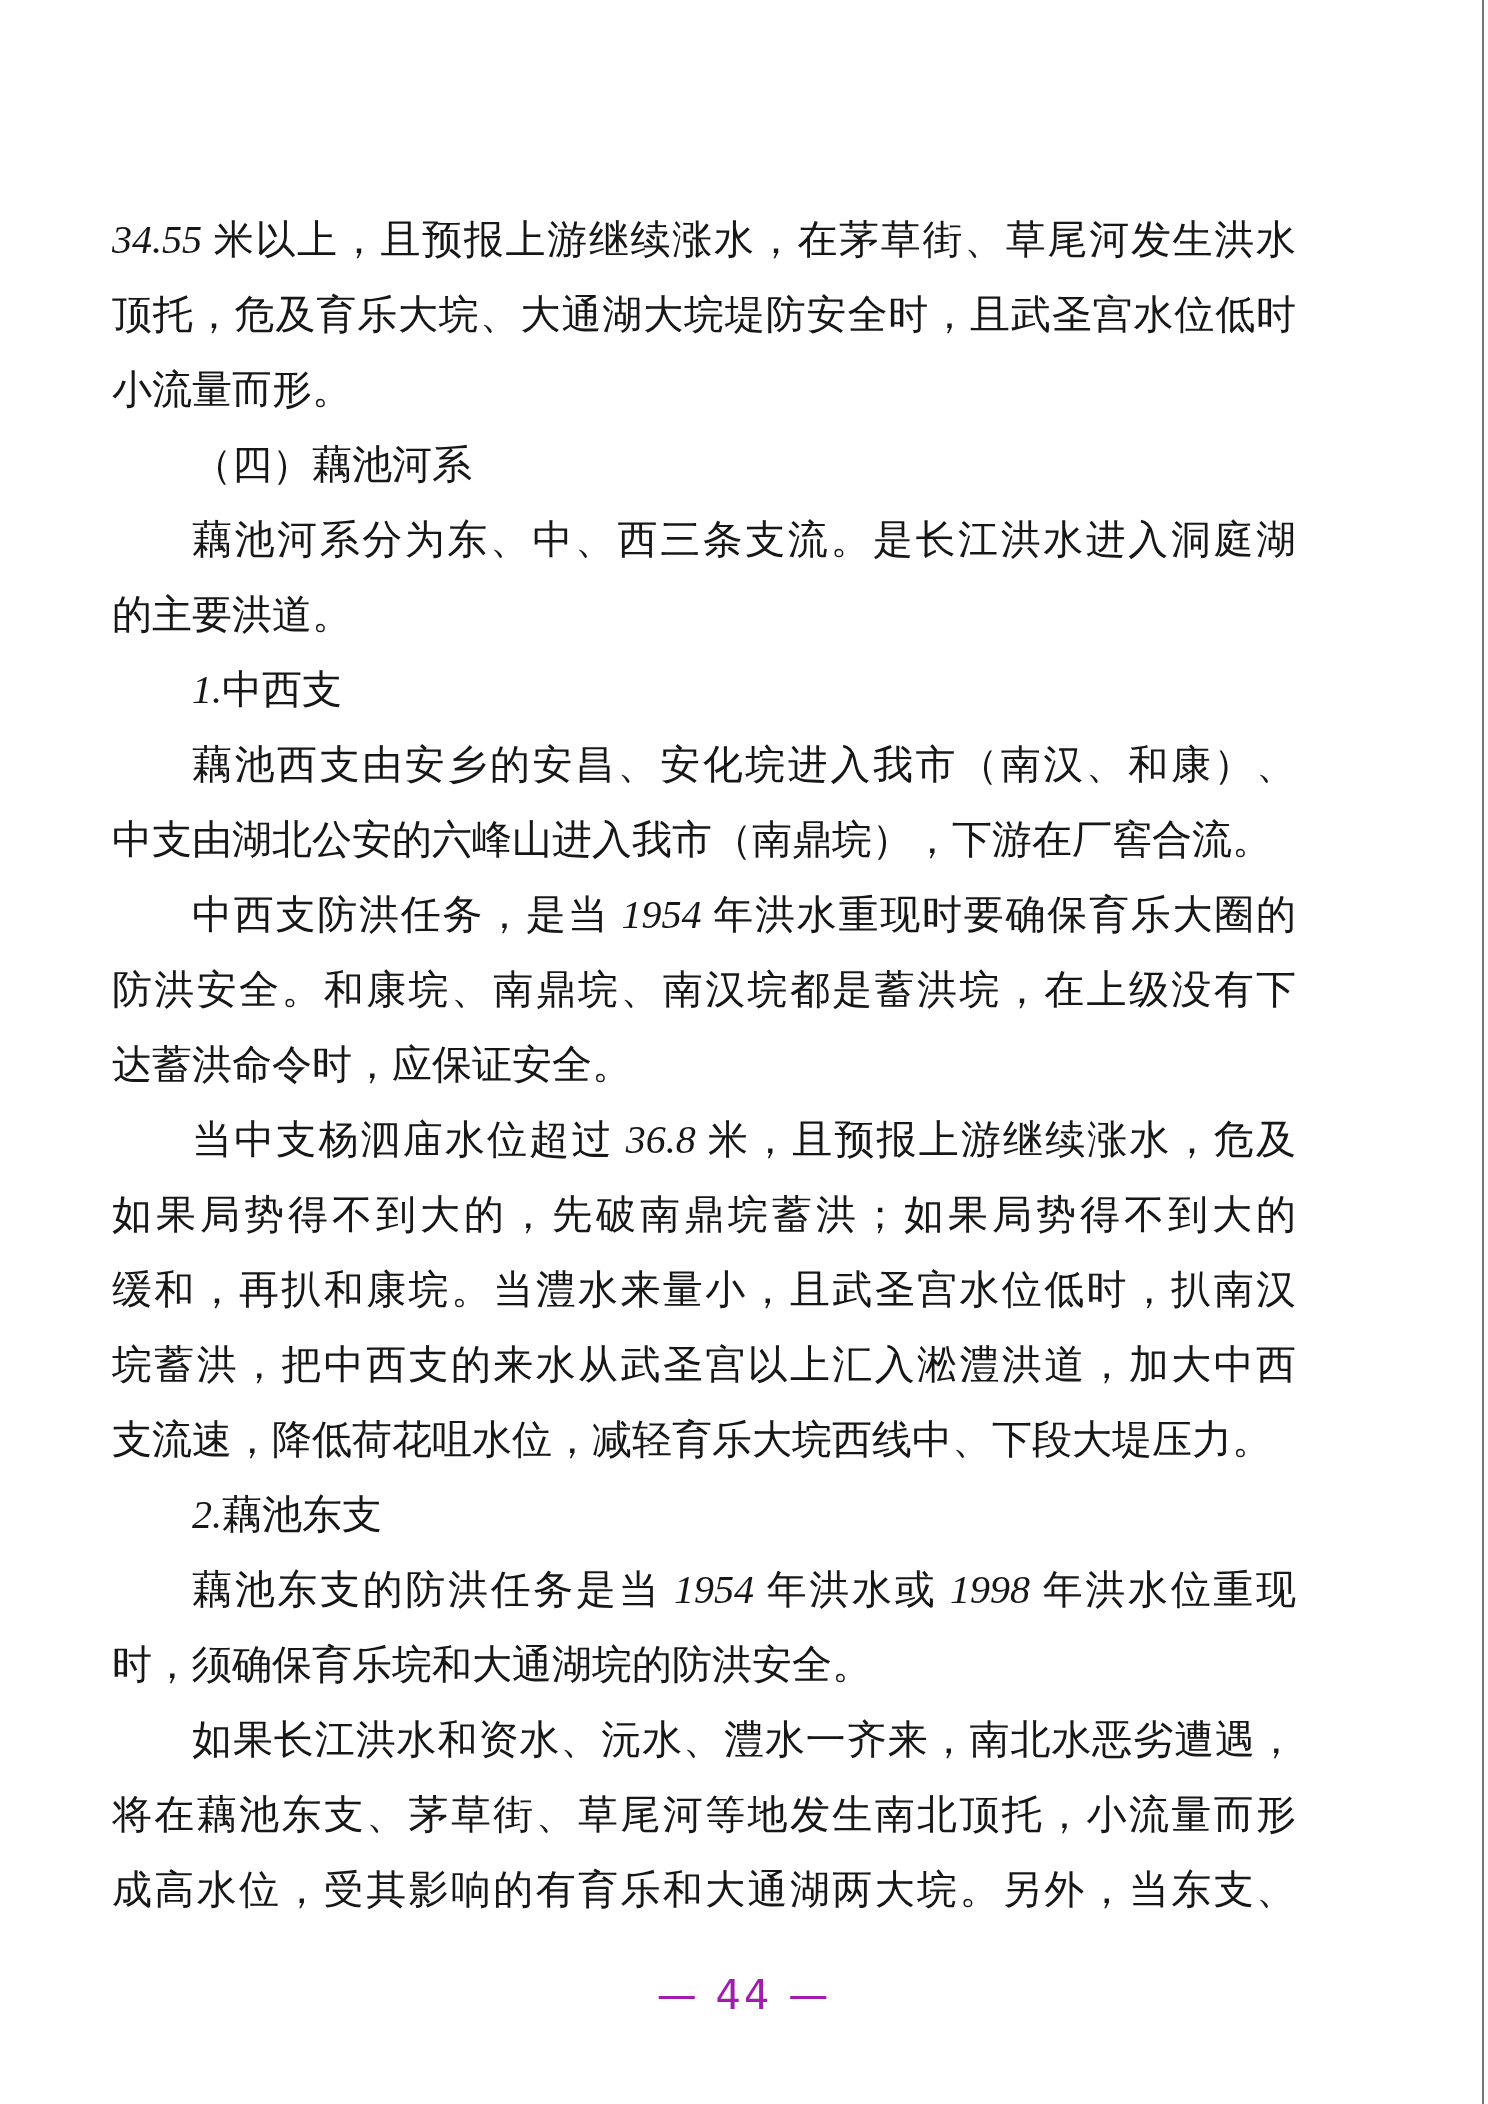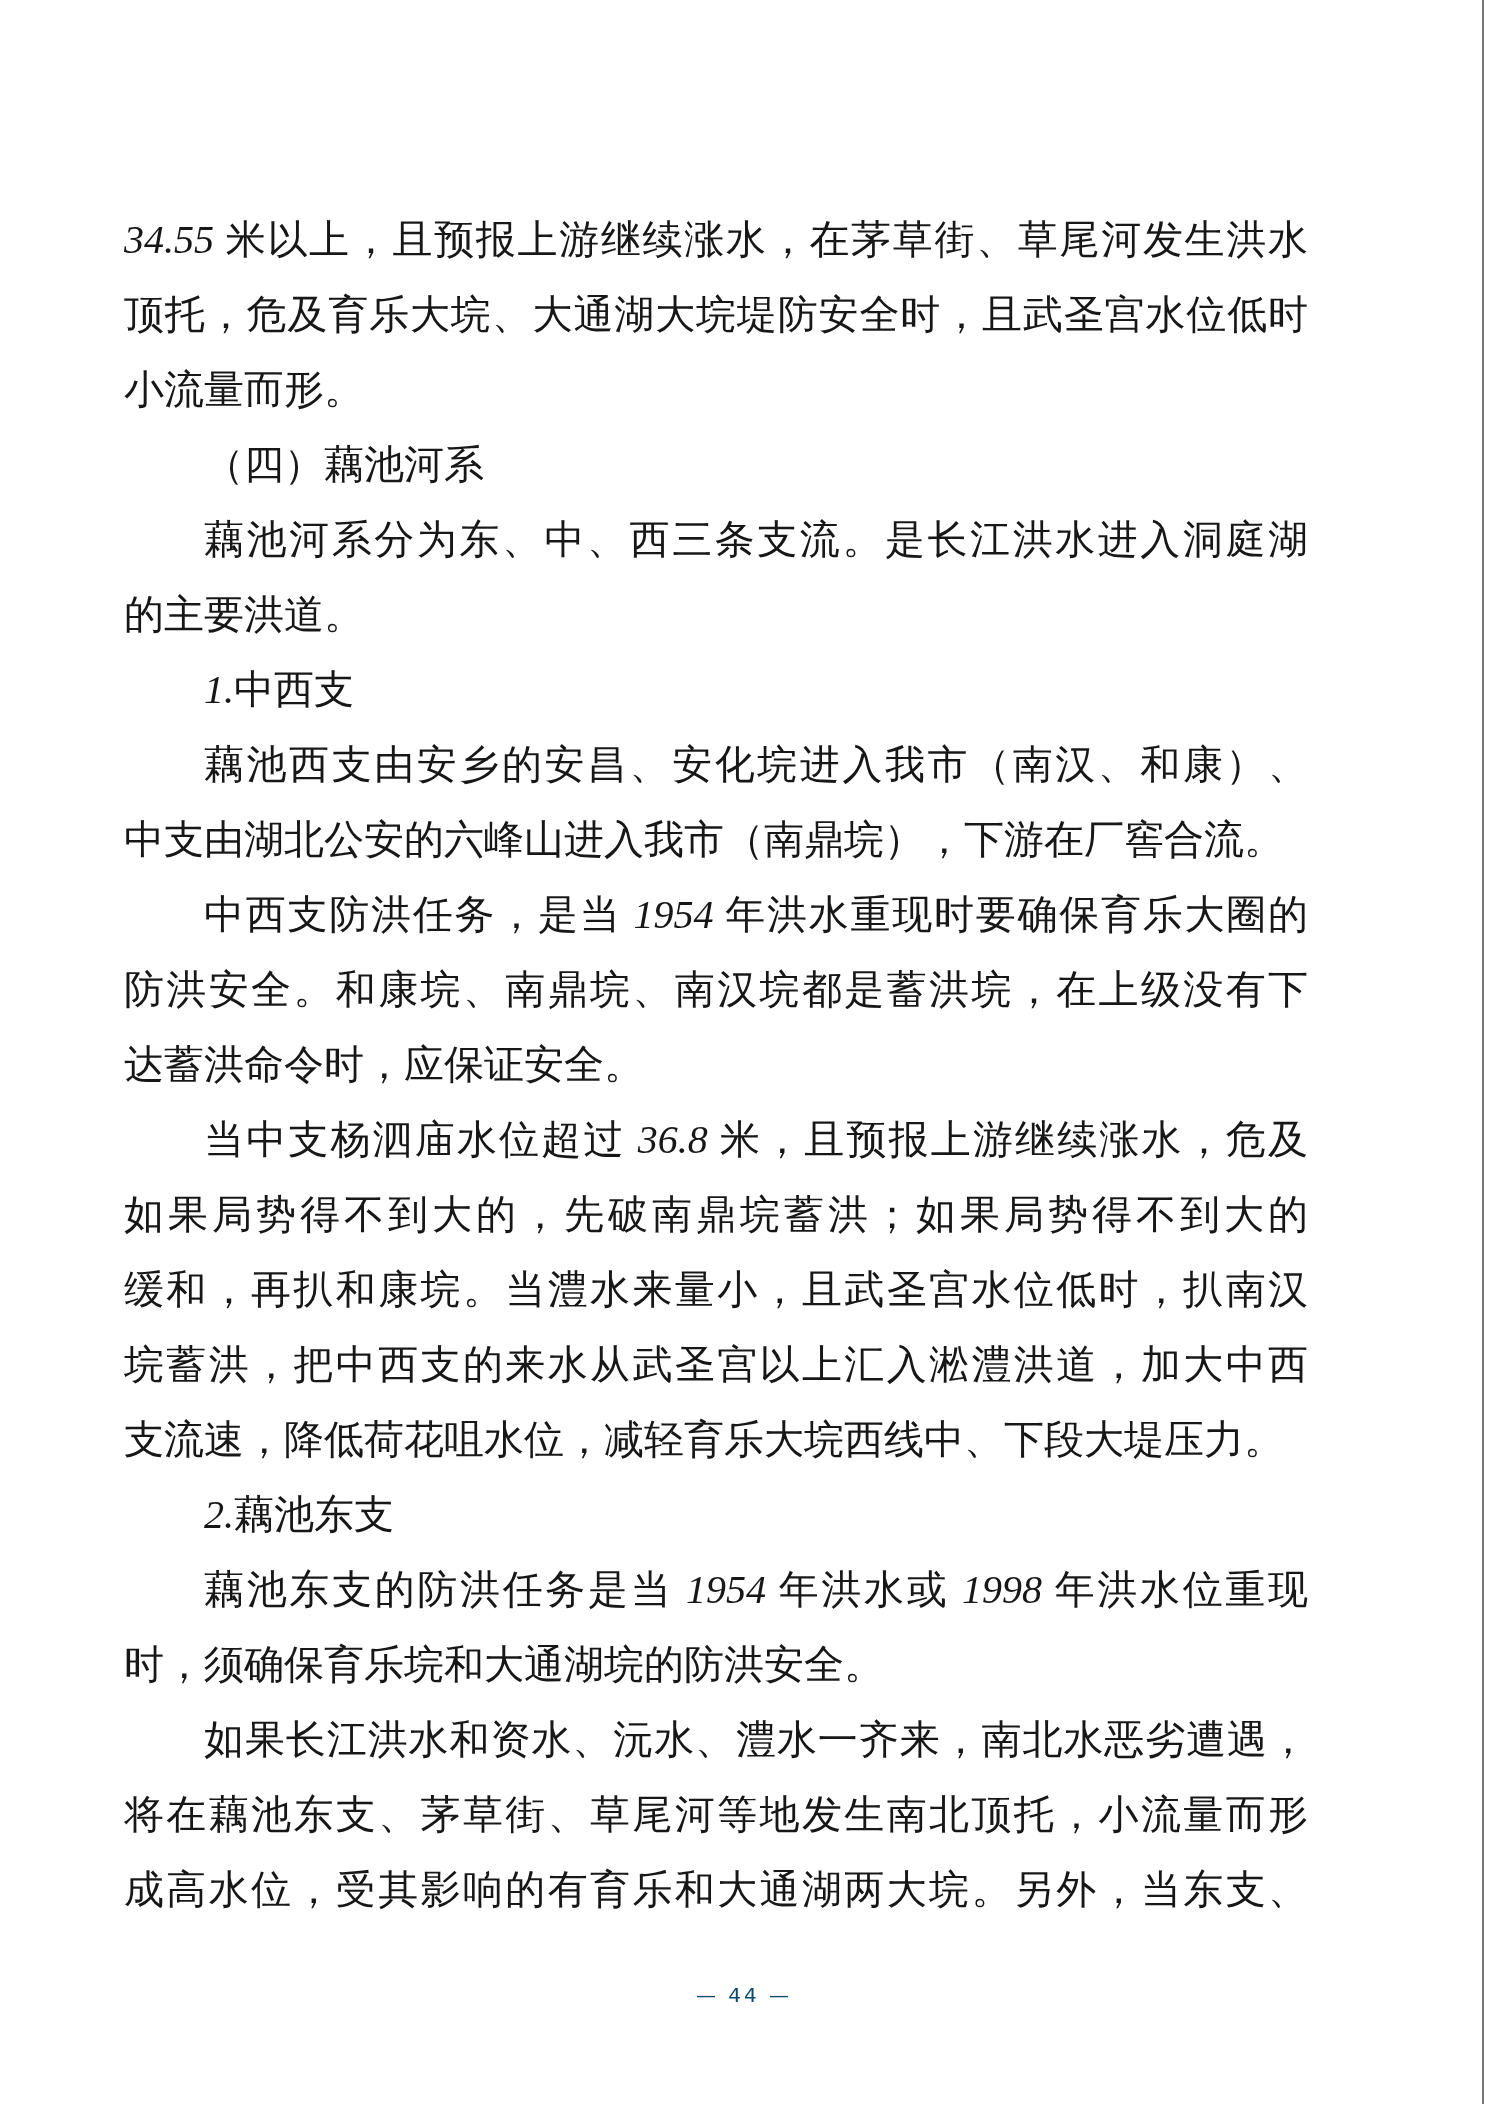--- a/index.html
+++ b/index.html
@@ -13,21 +13,21 @@
     height: 2104px;
     margin: 0 auto;
     background: #ffffff;
     overflow: hidden;
     font-family: "Liberation Serif", "DejaVu Serif", serif;
     color: #171717;
   }
   .text-block {
     position: absolute;
     top: 202px;
-    left: 124px;
+    left: 112px;
     width: 1184px;
   }
   .line {
     font-size: 40px;
     line-height: 75px;
     height: 75px;
     white-space: normal;
     text-align: justify;
     text-align-last: justify;
     letter-spacing: 0;
@@ -48,24 +48,24 @@
   .line i.num {
     font-style: italic;
     font-family: "Liberation Serif", "DejaVu Serif", serif;
   }
   .footer {
     position: absolute;
     top: 1972px;
     left: 0;
     width: 100%;
     text-align: center;
-    font-size: 20px;
+    font-size: 40px;
     line-height: 46px;
     letter-spacing: 3px;
-    color: #0c4a6e;
+    color: #a21caf;
     font-family: "DejaVu Sans", "Liberation Sans", sans-serif;
   }
   .edge-line {
     position: absolute;
     top: 0;
     left: 1482px;
     width: 2px;
     height: 2104px;
     background: #767676;
   }

